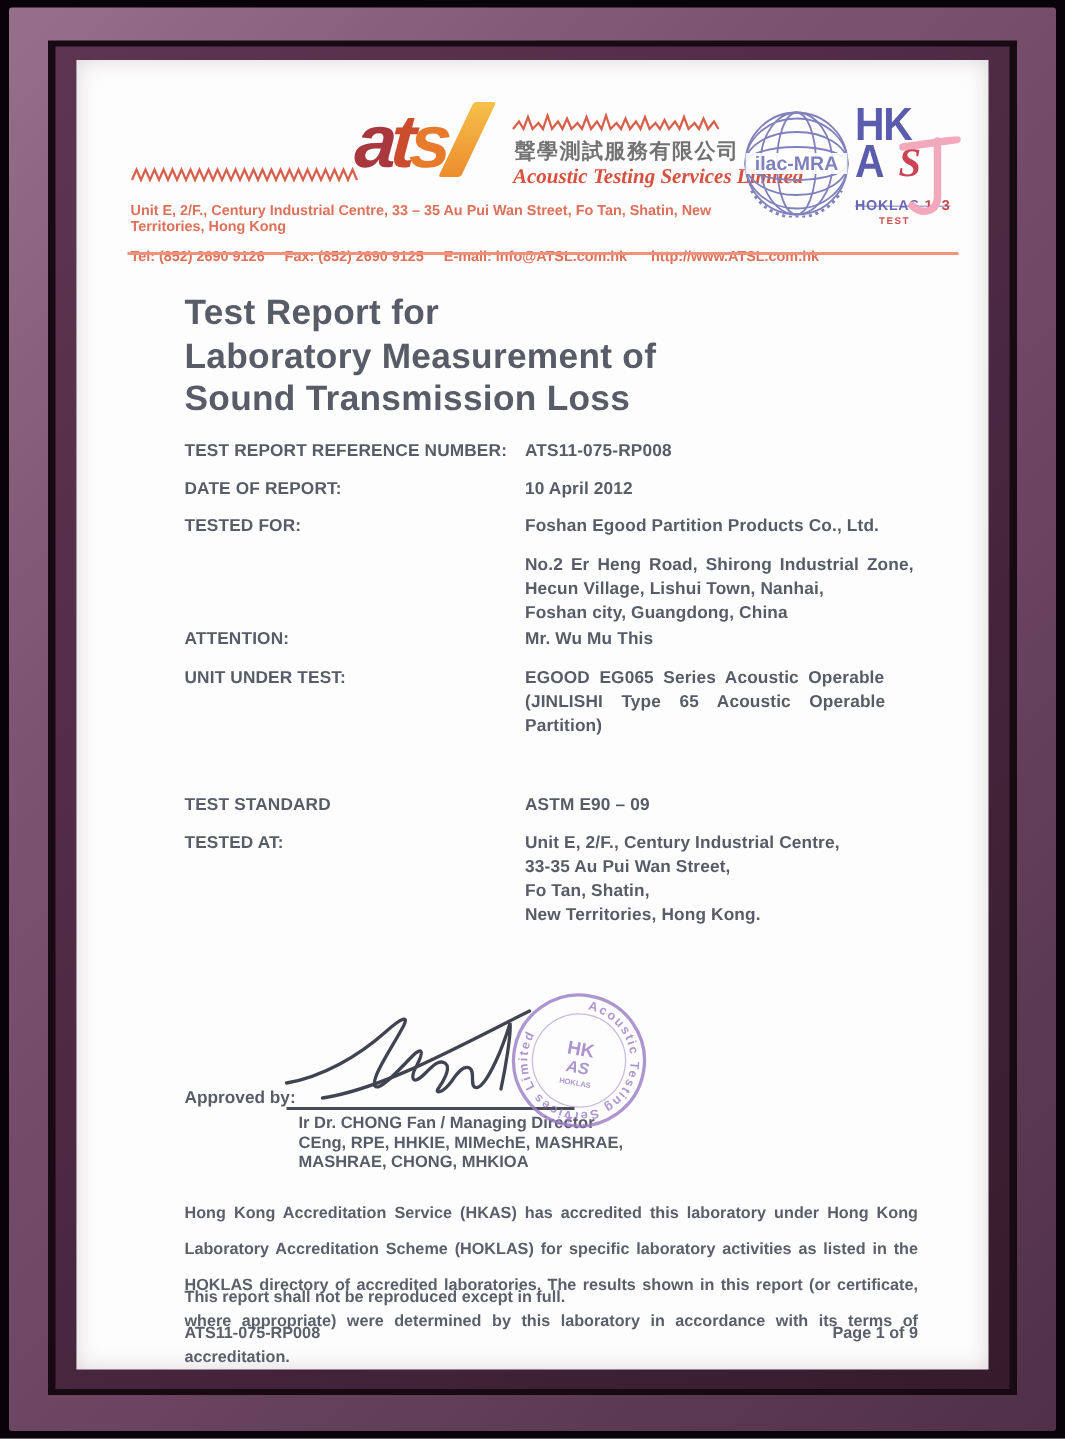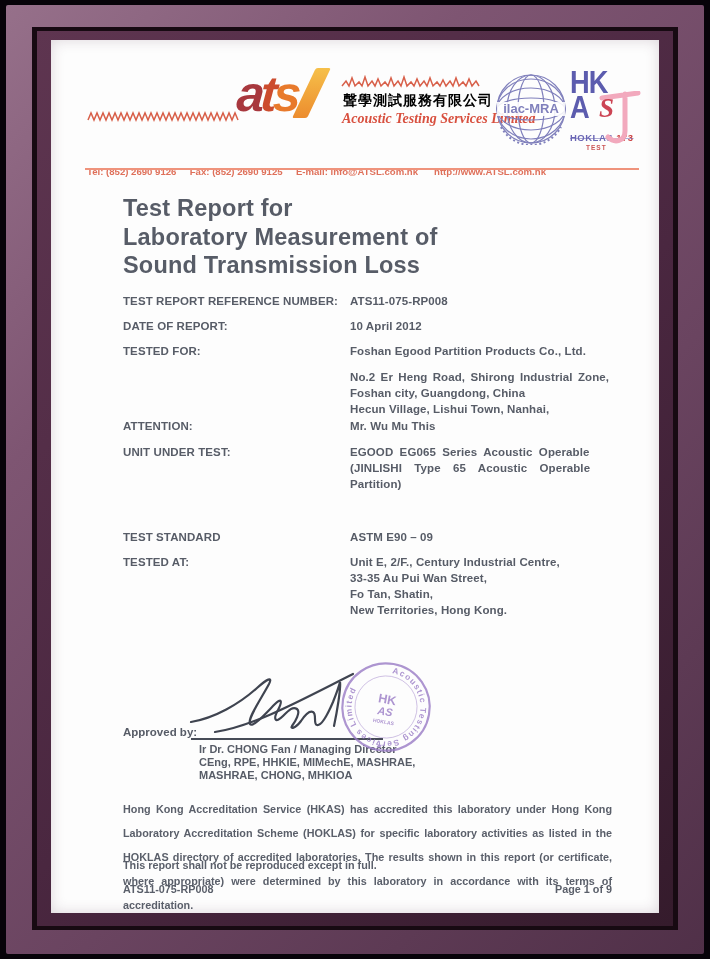--- a/index.html
+++ b/index.html
@@ -25,21 +25,21 @@
   .atsl-logo{position:absolute;left:186px;top:28px;display:flex;align-items:flex-end;
     font-weight:bold;font-style:italic;font-size:50px;line-height:48px;letter-spacing:-4px;
     transform:skewX(-4deg);}
   .logo-a{color:#a8383e;}
   .logo-t{color:#cc4c2e;}
   .logo-s{color:#e87a2c;}
   .logo-l{display:inline-block;width:15px;height:50px;margin-left:7px;border-radius:2px;
     background:linear-gradient(180deg,#f6c04a,#ec8c2e);color:transparent;
     transform:skewX(-22deg);overflow:hidden;}
   .cn{position:absolute;left:292px;top:52px;font-size:14px;font-weight:bold;
-    letter-spacing:1px;color:#000000;}
+    letter-spacing:1px;color:#737373;}
   .en{position:absolute;left:291px;top:71px;font-size:14px;font-weight:bold;font-style:italic;
     font-family:"Liberation Serif", serif;color:#d8503f;}
   .addr1{position:absolute;left:36px;top:95px;width:430px;font-size:9.6px;font-weight:bold;
     color:#df705a;}
   .addr2{position:absolute;left:36px;top:126px;width:460px;font-size:9.6px;font-weight:bold;
     color:#df705a;white-space:pre;}
   .red-rule{position:absolute;left:34px;right:20px;top:128px;height:2px;background:#ef937c;}
   .ilac{position:absolute;left:444px;top:33px;}
   .hkas{position:absolute;left:519px;top:30px;width:82px;}
   .hkas .hk-line{font-size:31px;line-height:25px;font-weight:bold;color:#5c5cae;
@@ -99,20 +99,21 @@
               <span class="logo-s">s</span>
               <span class="logo-l">l</span>
       </div>
 
       <svg class="zig" style="left:290px;top:35px;" width="150" height="16" viewBox="0 0 150 16">
         <path d="M1,11 l4,-5 l3,5 l3,-8 l3,8 l4,-4 l3,4 l3,-9 l3,9 l4,-5 l3,5 l3,-7 l3,7 l4,-4 l3,4 l3,-8 l3,8 l4,-5 l3,5 l3,-9 l3,9 l4,-4 l3,4 l3,-7 l3,7 l4,-5 l3,5 l3,-8 l3,8 l4,-4 l3,4 l3,-6 l3,6 l4,-5 l3,5 l3,-8 l3,8 l4,-4 l3,4 l3,-7 l3,7 l4,-5 l3,5" fill="none" stroke="#d8604a" stroke-width="1.5"></path>
       </svg>
 
       <div class="cn">聲學測試服務有限公司</div>
       <div class="en">Acoustic Testing Services Limited</div>
+      <div class="addr1">Unit E, 2/F., Century Industrial Centre, 33 – 35 Au Pui Wan Street, Fo Tan, Shatin, New Territories, Hong Kong</div>
       <div class="addr2">Tel: (852) 2690 9126     Fax: (852) 2690 9125     E-mail: info@ATSL.com.hk      http://www.ATSL.com.hk</div>
       <div class="red-rule"></div>
 
       <svg class="ilac" width="72" height="72" viewBox="0 0 72 72">
         <g fill="none" stroke="#8080bc" stroke-width="1.2">
           <circle cx="36" cy="36" r="34"></circle>
           <ellipse cx="36" cy="36" rx="34" ry="11"></ellipse>
           <ellipse cx="36" cy="36" rx="34" ry="21"></ellipse>
           <ellipse cx="36" cy="36" rx="34" ry="30"></ellipse>
           <ellipse cx="36" cy="36" rx="13" ry="34"></ellipse>
@@ -157,22 +158,22 @@
 
       <div class="row" style="top:303px">
         <div class="lab">TESTED FOR:</div>
         <div class="val">Foshan Egood Partition Products Co., Ltd.</div>
       </div>
 
       <div class="row" style="top:329px">
         <div class="lab"></div>
         <div class="val">
           <div class="w3">No.2 Er Heng Road, Shirong Industrial Zone,</div>
+          <div>Hecun Village, Lishui Town, Nanhai,</div>
           <div>Foshan city, Guangdong, China</div>
-          <div>Hecun Village, Lishui Town, Nanhai,</div>
         </div>
       </div>
 
       <div class="row" style="top:378px">
         <div class="lab">ATTENTION:</div>
         <div class="val">Mr. Wu Mu This</div>
       </div>
 
       <div class="row" style="top:404px">
         <div class="lab">UNIT UNDER TEST:</div>

